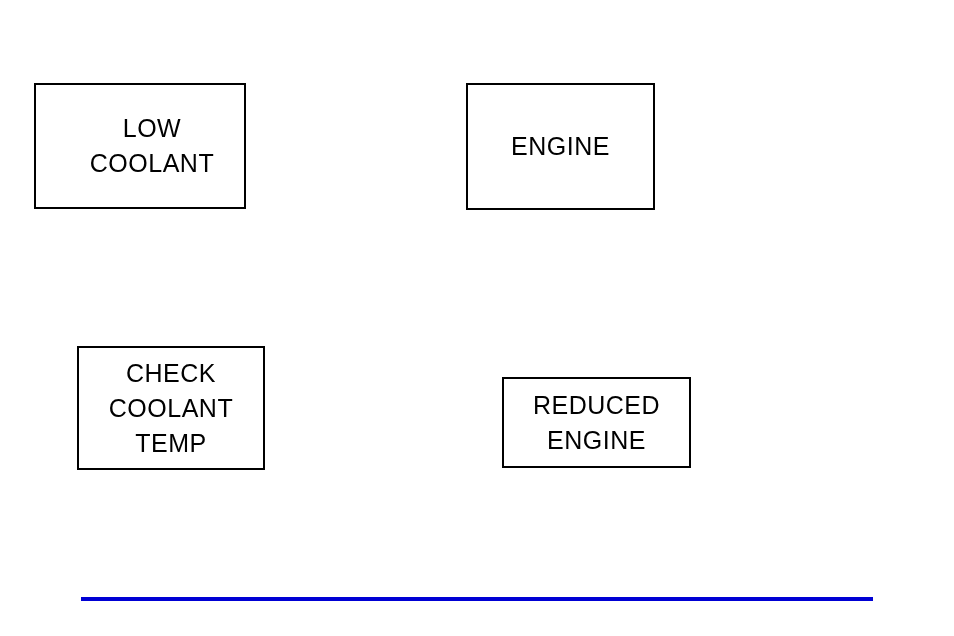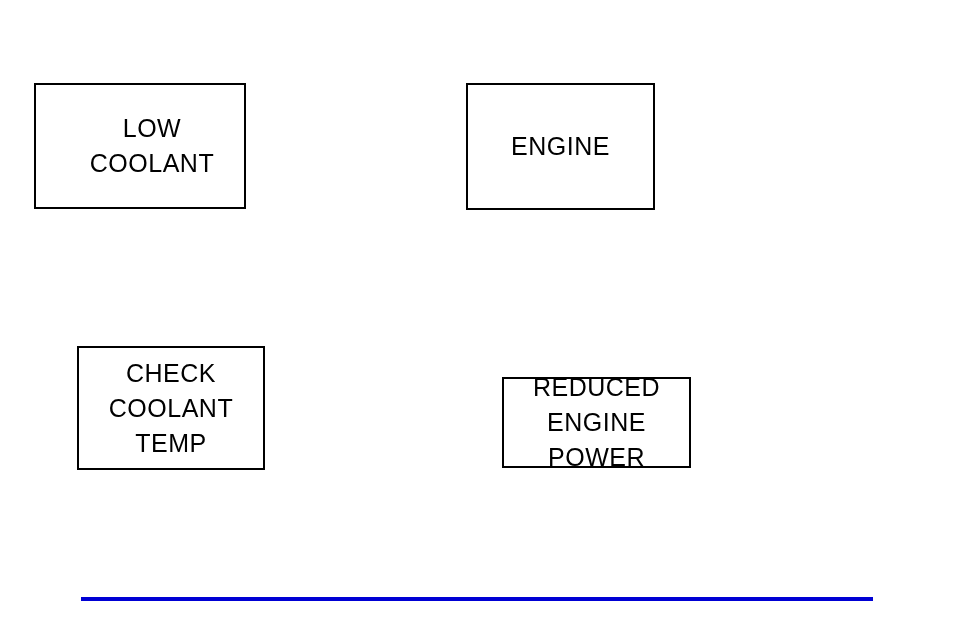--- a/index.html
+++ b/index.html
@@ -62,18 +62,17 @@
 
   <div class="telltale-box" id="box-check-coolant-temp">
     <span class="line">CHECK</span>
     <span class="line">COOLANT</span>
     <span class="line">TEMP</span>
   </div>
 
   <div class="telltale-box" id="box-reduced-engine-power">
     <span class="line">REDUCED</span>
     <span class="line">ENGINE</span>
-    <span class="line">POWER</span>
   </div>
 
   <div class="divider-rule" style="background: rgb(0, 0, 212);"></div>
 
 </div>
 
 </body></html>

